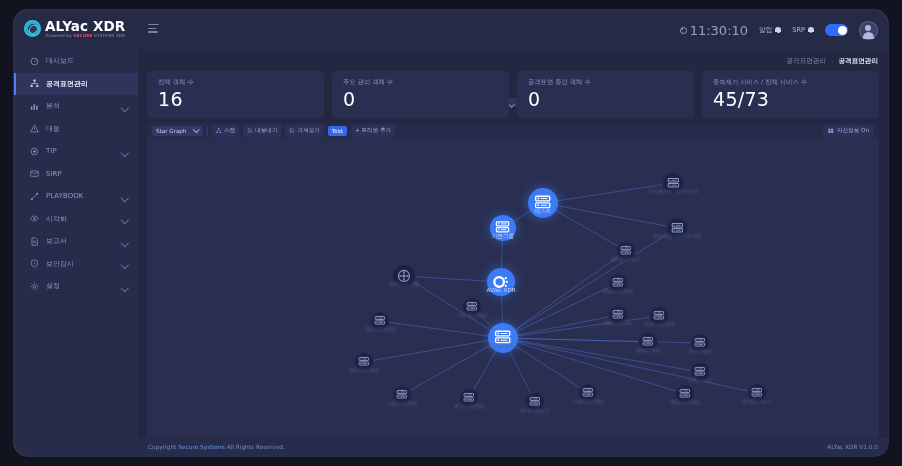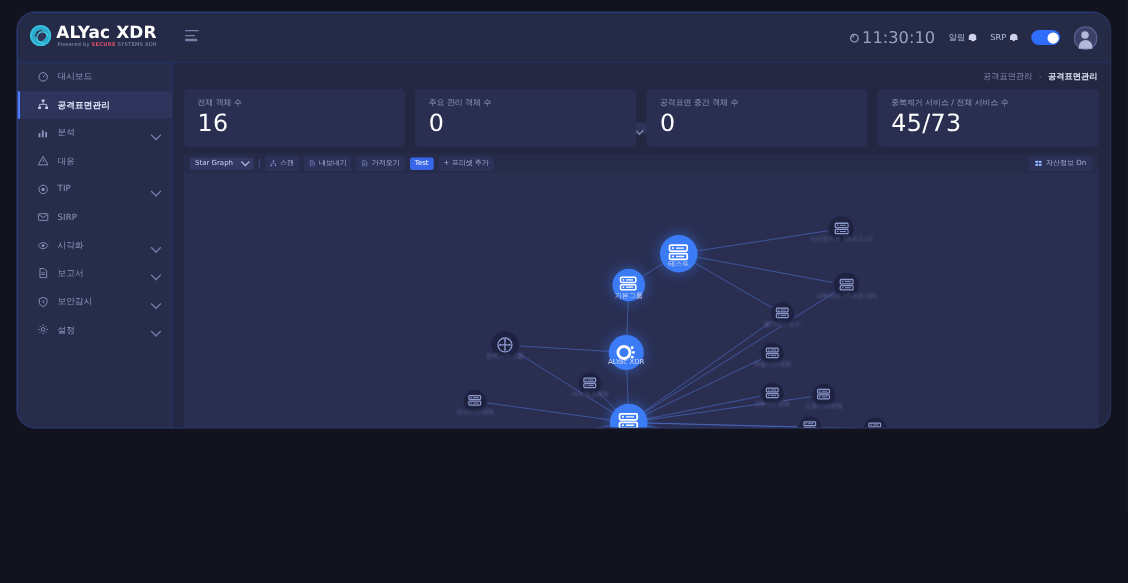--- a/index.html
+++ b/index.html
@@ -1,17 +1,17 @@
 <!DOCTYPE html>
 <html><head>
 <meta charset="utf-8">
 <style>
   html,body{margin:0;padding:0;background:#11131f;}
   body{width:902px;height:466px;overflow:hidden;font-family:"DejaVu Sans","Liberation Sans",sans-serif;}
-  #app{position:absolute;left:14px;top:10px;width:874px;height:332px;background:#1d4ed8;border-radius:14px;overflow:hidden;box-shadow:0 0 0 1px #2c3050;}
+  #app{position:absolute;left:14px;top:10px;width:874px;height:446px;background:#c2410c;border-radius:14px;overflow:hidden;box-shadow:0 0 0 1px #2c3050;}
 
   
   #topbar{position:absolute;left:0;top:0;width:874px;height:40px;background:#252a47;}
   #logo-wrap{position:absolute;left:10px;top:8px;width:110px;height:26px;}
   #logo-mark{position:absolute;left:0;top:2px;width:17px;height:17px;border-radius:50%;
     background:radial-gradient(circle at 50% 50%,#2f3657 0 34%,#2aa9c8 36% 62%,#2f3657 64%);
     box-shadow:inset 0 0 0 1.5px #36c0dd;}
   #logo-mark::after{content:"";position:absolute;left:4.5px;top:4.5px;width:8px;height:8px;border-radius:50%;
     border:1.6px solid #4bd2ea;border-right-color:transparent;transform:rotate(35deg);}
   #logo-text{position:absolute;left:21px;top:0px;font-size:13.5px;font-weight:700;color:#ffffff;letter-spacing:.1px;white-space:nowrap;}
@@ -172,20 +172,29 @@
         </svg>
         <span class="nav-lb">TIP</span>
         <span class="nav-ch"></span>
       </div>
       <div class="nav-item">
         <svg class="nav-ic" viewBox="0 0 16 16">
           <rect x="1.3" y="3.5" width="13.4" height="9.5" rx="1.2" fill="none" stroke="#8e95bd" stroke-width="1.3"></rect>
           <path d="M1.8 4.6L8 9 14.2 4.6" fill="none" stroke="#8e95bd" stroke-width="1.2"></path>
         </svg>
         <span class="nav-lb">SIRP</span>
+      </div>
+      <div class="nav-item">
+        <svg class="nav-ic" viewBox="0 0 16 16">
+          <path d="M3 13 L13 3" stroke="#8e95bd" stroke-width="1.4"></path>
+          <circle cx="3.2" cy="12.8" r="1.8" fill="#8e95bd"></circle>
+          <circle cx="12.8" cy="3.2" r="1.8" fill="#8e95bd"></circle>
+        </svg>
+        <span class="nav-lb">PLAYBOOK</span>
+        <span class="nav-ch"></span>
       </div>
       <div class="nav-item">
         <svg class="nav-ic" viewBox="0 0 16 16">
           <path d="M1 8s2.8-4.4 7-4.4S15 8 15 8s-2.8 4.4-7 4.4S1 8 1 8Z" fill="none" stroke="#8e95bd" stroke-width="1.3"></path>
           <circle cx="8" cy="8" r="2" fill="#8e95bd"></circle>
         </svg>
         <span class="nav-lb">시각화</span>
         <span class="nav-ch"></span>
       </div>
       <div class="nav-item">

